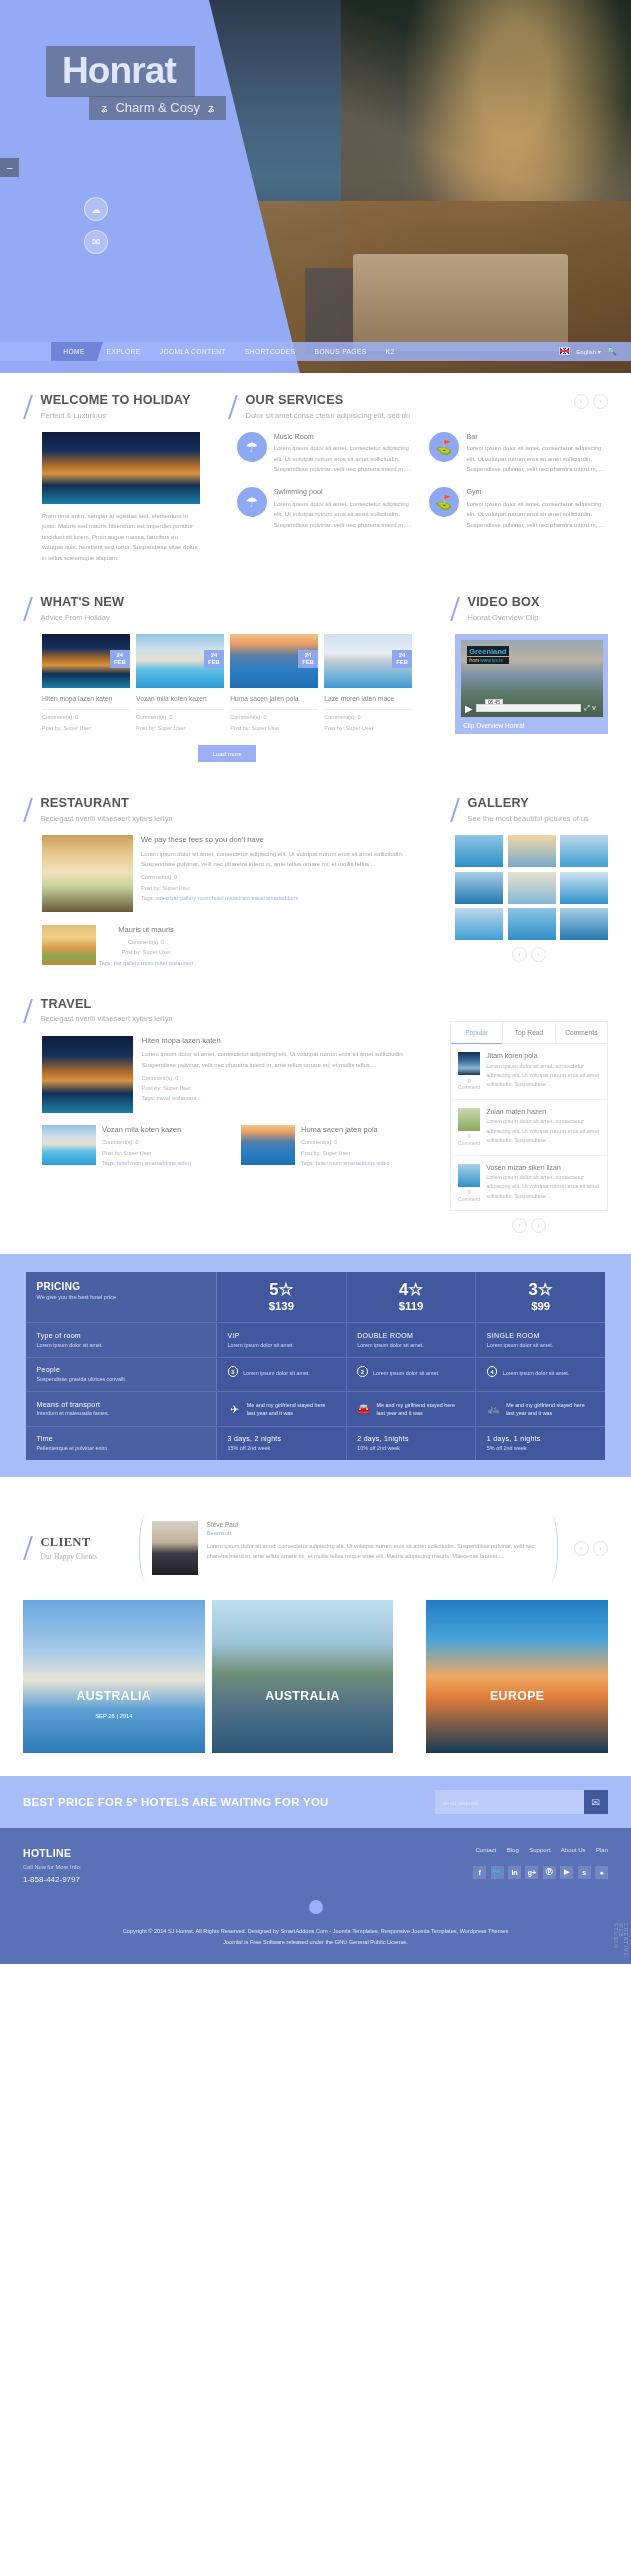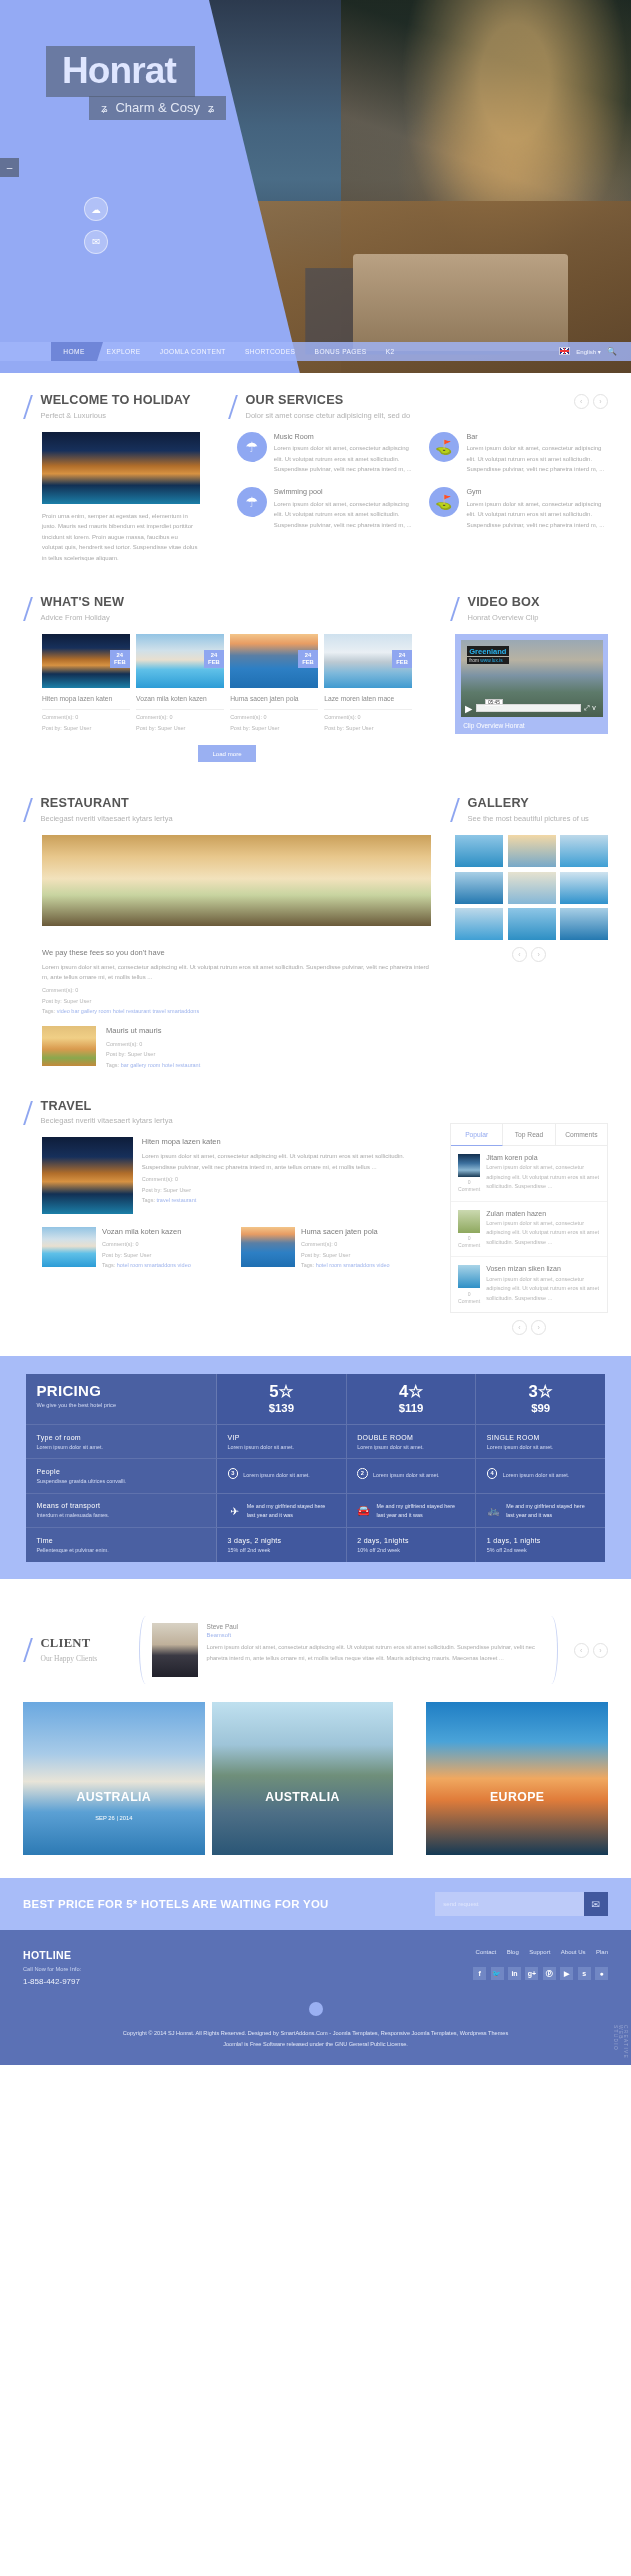--- a/index.html
+++ b/index.html
@@ -185,21 +185,21 @@
   .ti-txt{ font-size:5.5px; color:#b5b5b5; line-height:1.7; margin-top:2.6px; }
 
   
   .pricing-outer{ background:#a8bcf8; padding:17.5px 26px; margin-top:21px; }
   .pricing{ background:#41589e; color:#fff; }
   .prow{ display:flex; border-bottom:0.9px solid rgba(255,255,255,.16); }
   .prow:last-child{ border-bottom:none; }
   .pcell{ flex:1; padding:8.8px 10.5px; border-right:0.9px solid rgba(255,255,255,.16); }
   .pcell:first-child{ flex:0 0 33%; background:rgba(255,255,255,.05); }
   .pcell:last-child{ border-right:none; }
-  .p-h1{ font-size:15px; font-weight:bold; letter-spacing:0.3px; }
+  .p-h1{ font-size:10px; font-weight:bold; letter-spacing:0.3px; }
   .p-h2{ font-size:5.6px; color:#d5ddf5; margin-top:2.6px; }
   .p-star{ text-align:center; padding:10.5px 0; }
   .p-num{ font-size:16.7px; font-weight:bold; line-height:1; }
   .p-price{ font-size:11.4px; font-weight:bold; margin-top:0.9px; }
   .p-lbl{ font-size:7px; letter-spacing:0.3px; }
   .p-sm{ font-size:5.4px; color:#d5ddf5; margin-top:2.6px; }
   .p-ico-row{ display:flex; align-items:center; gap:5.3px; }
   .p-circ{ width:10.5px; height:10.5px; border-radius:50%; border:1.3px solid #fff;
     font-size:5.7px; display:flex; align-items:center; justify-content:center; flex:0 0 10.5px; font-weight:bold; }
   .p-glyph{ font-size:10.5px; flex:0 0 14px; text-align:center; }
@@ -442,32 +442,32 @@
   <div class="wrap" style="padding-top:35px;">
     <div class="row" style="gap:19px;">
       <div style="flex:1;">
         <div class="sec-head">
           <div class="slash"></div>
           <div>
             <div class="sec-title">RESTAURANT</div>
             <div class="sec-sub">Beciegast nveriti vitaesaert kytars lertya</div>
           </div>
         </div>
-        <div class="row" style="gap:22px;margin-left:19px;flex-direction:column;">
+        <div class="row" style="gap:8px;margin-left:19px;">
           <div class="ph ph-food1" style="flex:0 0 91px;height:77px;"></div>
           <div style="flex:1;">
             <div class="ttl">We pay these fees so you don't have</div>
             <div class="lead" style="margin-top:3.5px;">Lorem ipsum dolor sit amet, consectetur adipiscing elit. Ut volutpat rutrum eros sit amet sollicitudin. Suspendisse pulvinar, velit nec pharetra interd m, ante tellus ornare mi, et mollis tellus ...</div>
             <div class="meta">Comment(s): 0</div>
             <div class="meta">Post by: Super User</div>
             <div class="tags"><span>Tags:</span> <b>video bar gallery room hotel restaurant travel smartaddons</b></div>
           </div>
         </div>
         <div class="row" style="gap:8.8px;margin:12.3px 0 0 19px;">
-          <div class="row" style="flex:1;gap:10px;">
+          <div class="row" style="flex:1;gap:3px;text-align:center;">
             <div class="ph ph-food3" style="flex:0 0 54px;height:40px;"></div>
             <div>
               <div class="ttl">Mauris ut mauris</div>
               <div class="meta">Comment(s): 0</div>
               <div class="meta">Post by: Super User</div>
               <div class="tags"><span>Tags:</span> <b>bar gallery room hotel restaurant</b></div>
             </div>
           </div>
         </div>
       </div>

